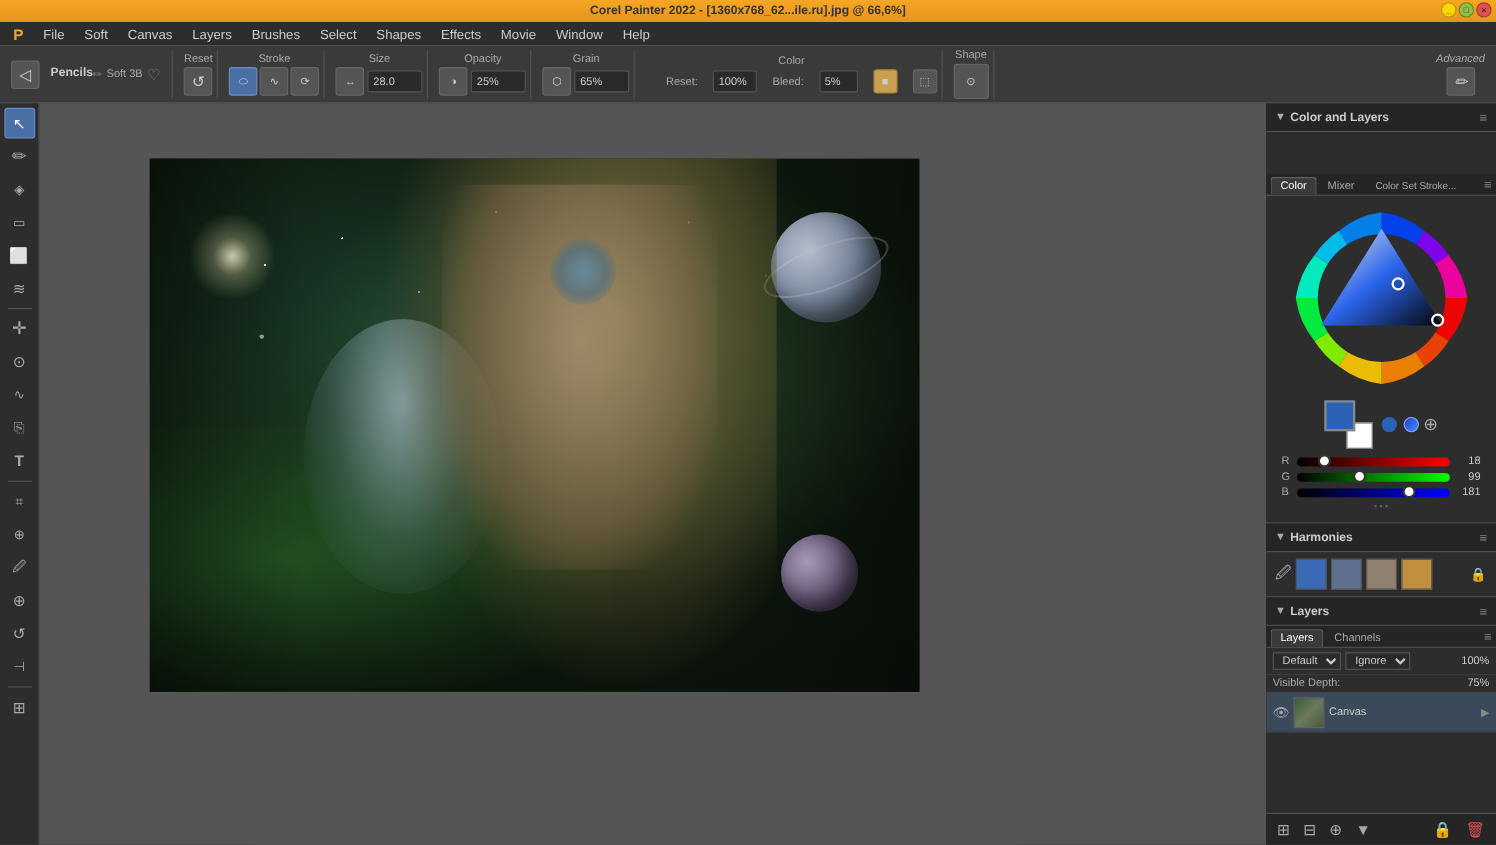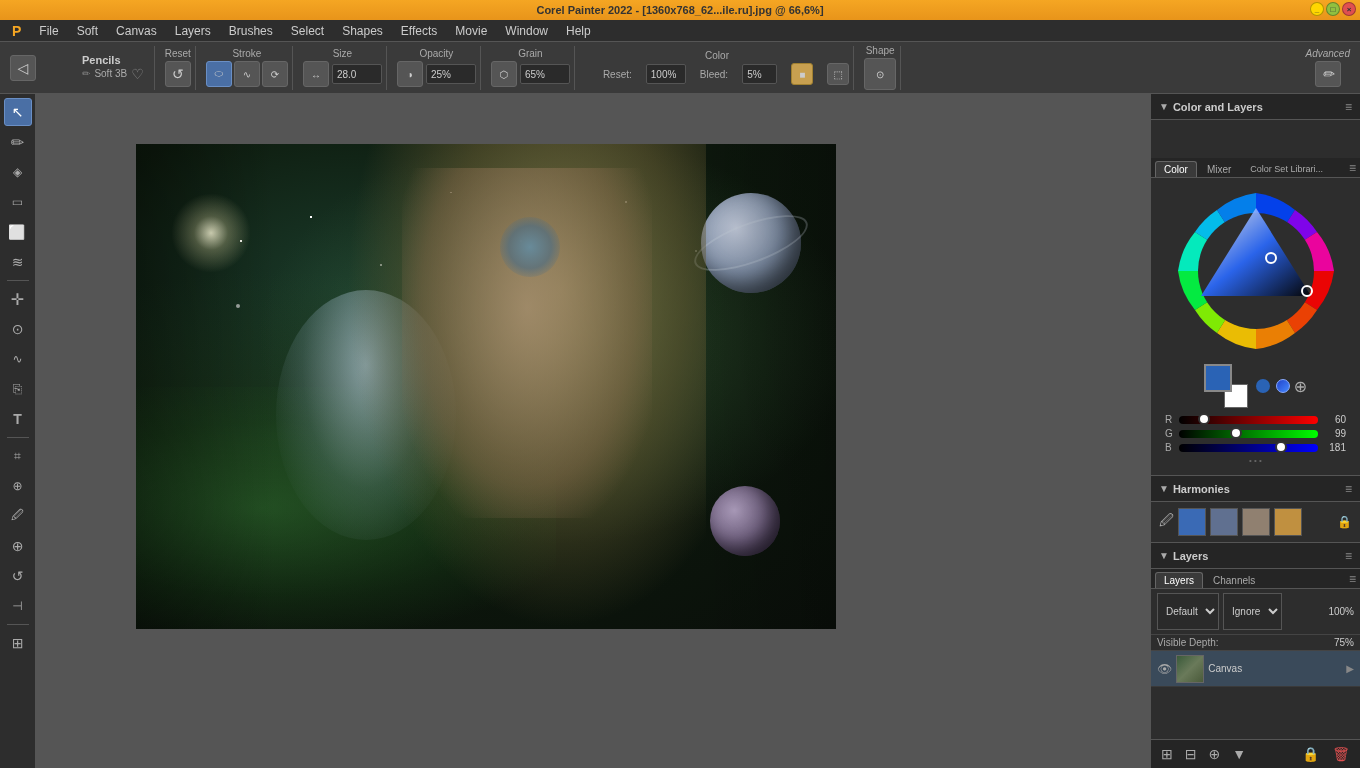--- a/index.html
+++ b/index.html
@@ -230,21 +230,21 @@
       padding: 2px 8px; font-size: 10px; cursor: pointer; color: #aaa;
       border-radius: 3px 3px 0 0; border: 1px solid transparent; border-bottom: none;
     }
     .layers-tab.active { background: #3a3a3a; color: #fff; border-color: #666; }
     .layers-controls {
       display: flex; align-items: center; padding: 4px 6px; gap: 4px;
       background: #2d2d2d; border-bottom: 1px solid #444;
     }
     .layers-select {
       background: #2a2a2a; border: 1px solid #555; color: #ccc;
-      font-size: 10px; padding: 0 4px; height: 37px;
+      font-size: 10px; padding: 0 4px; height: 16px;
     }
     .layers-opacity { font-size: 10px; color: #ccc; margin-left: auto; }
     .layers-depth-row {
       display: flex; align-items: center; padding: 2px 6px; font-size: 10px; color: #aaa;
       background: #2d2d2d; border-bottom: 1px solid #444;
     }
     .layers-list { flex: 1; overflow-y: auto; }
     .layer-item {
       display: flex; align-items: center; padding: 4px 6px; gap: 4px;
       cursor: pointer; border-bottom: 1px solid #3a3a3a; height: 36px;
@@ -261,23 +261,22 @@
     .layers-bottom {
       display: flex; align-items: center; padding: 4px 6px; gap: 4px;
       background: #252525; border-top: 1px solid #555;
     }
     .layers-btn {
       font-size: 14px; color: #aaa; cursor: pointer; padding: 2px 4px;
     }
 
     
     .brush-info {
-      display: flex; flex-direction: column; justify-content: center;
+      display: flex; justify-content: center;
       padding: 0 6px;
-      margin-left: 36px;
     }
     .brush-name { font-size: 11px; color: #ccc; font-weight: bold; }
     .brush-variant { font-size: 10px; color: #aaa; }
     .heart-icon { color: #888; font-size: 14px; cursor: pointer; }
   </style>
 </head>
 <body>
 
 <div id="titlebar">
   <span>Corel Painter 2022 - [1360x768_62...ile.ru].jpg @ 66,6%]</span>
@@ -459,21 +458,21 @@
         <span style="color:#aaa;font-size:10px;">▼</span>
         <span class="panel-title">Color and Layers</span>
       </div>
       <span class="panel-expand">≡</span>
     </div>
 
     <div id="color-panel">
       <div class="color-tabs">
         <div class="color-tab active">Color</div>
         <div class="color-tab">Mixer</div>
-        <div class="color-tab" style="font-size:9px;">Color Set Librari...</div>
+        <div class="color-tab" style="font-size:9px;">Color Set Stroke...</div>
         <span style="margin-left:auto;color:#888;font-size:12px;cursor:pointer;">≡</span>
       </div>
 
       <div class="color-wheel-container">
         <div class="color-wheel">
           <svg viewBox="0 0 170 170">
 
             <defs>
               <radialGradient id="wheelBg" cx="50%" cy="50%" r="50%">
                 <stop offset="55%" stop-color="transparent"></stop>
@@ -534,21 +533,21 @@
           <div style="width:14px;height:14px;background:linear-gradient(135deg,#2244cc,#4488ff);border-radius:50%;border:1px solid #88aaff;margin-left:2px;"></div>
           <span class="swatch-add" style="margin-left:auto;">⊕</span>
         </div>
 
         <div class="rgb-sliders">
           <div class="rgb-row">
             <span class="rgb-label">R</span>
             <div class="rgb-track" style="background:linear-gradient(to right,#000,#ff0000);">
               <div class="rgb-thumb" style="left:14%;"></div>
             </div>
-            <span class="rgb-value">60</span>
+            <span class="rgb-value">18</span>
           </div>
           <div class="rgb-row">
             <span class="rgb-label">G</span>
             <div class="rgb-track" style="background:linear-gradient(to right,#000,#00ff00);">
               <div class="rgb-thumb" style="left:37%;"></div>
             </div>
             <span class="rgb-value">99</span>
           </div>
           <div class="rgb-row">
             <span class="rgb-label">B</span>

